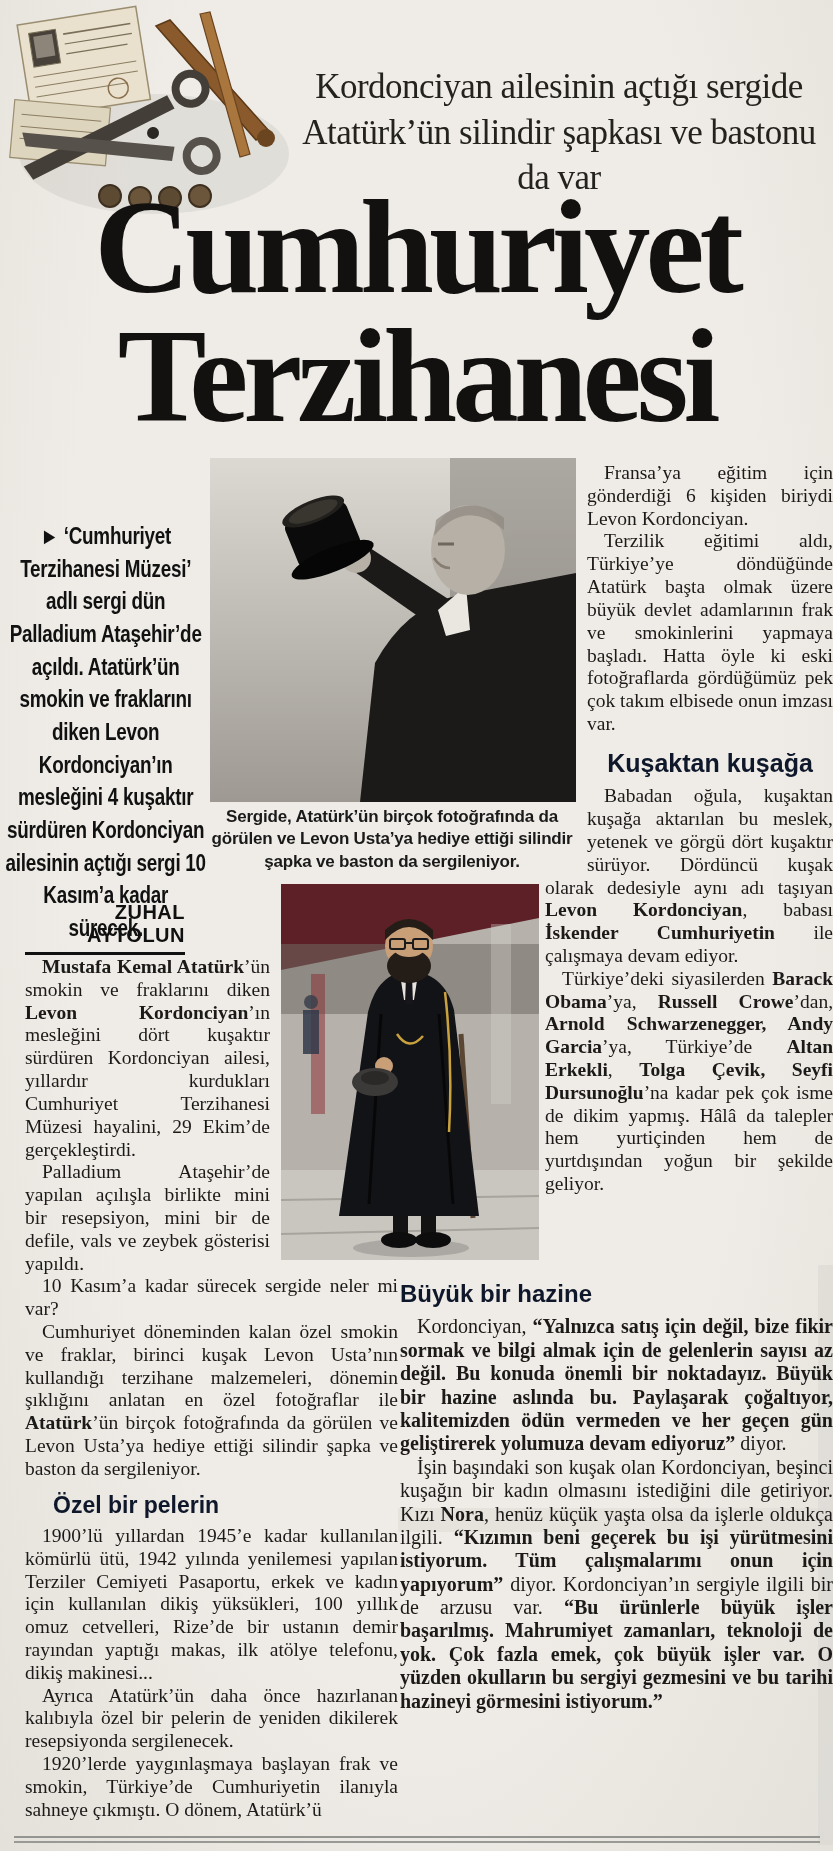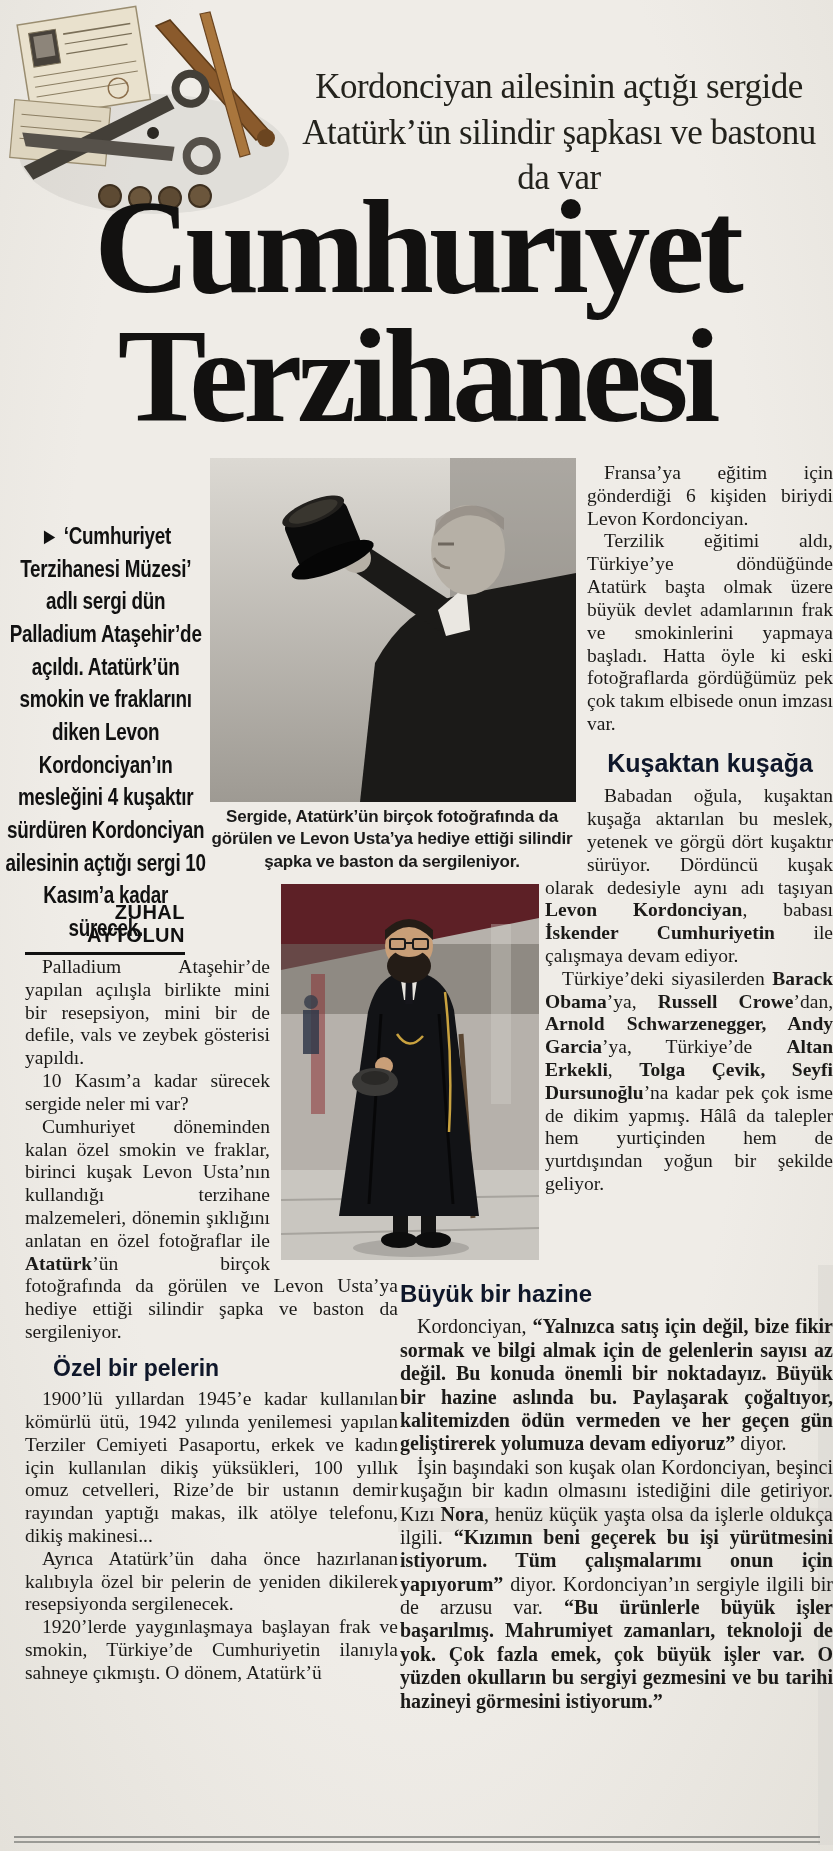--- a/index.html
+++ b/index.html
@@ -207,20 +207,21 @@
 </svg>
 
 <div id="byline" class="abs">ZUHAL AYTOLUN</div>
 
 <div id="streak" class="abs"></div>
 <div id="edge-band" class="abs"></div>
 
 <div id="col-left" class="abs bodycol">
   <div class="spacer-r"></div>
   <div>
+      <p><b>Mustafa Kemal Atatürk</b><span>’ün smokin ve fraklarını diken </span><b>Levon Kordonciyan</b><span>’ın mesleğini dört kuşaktır sürdüren Kordonciyan ailesi, yıllardır kurdukları Cumhuriyet Terzihanesi Müzesi hayalini, 29 Ekim’de gerçekleştirdi.</span></p>
       <p><span>Palladium Ataşehir’de yapılan açılışla birlikte mini bir resepsiyon, mini bir de defile, vals ve zeybek gösterisi yapıldı.</span></p>
       <p><span>10 Kasım’a kadar sürecek sergide neler mi var?</span></p>
       <p><span>Cumhuriyet döneminden kalan özel smokin ve fraklar, birinci kuşak Levon Usta’nın kullandığı terzihane malzemeleri, dönemin şıklığını anlatan en özel fotoğraflar ile </span><b>Atatürk</b><span>’ün birçok fotoğrafında da görülen ve Levon Usta’ya hediye ettiği silindir şapka ve baston da sergileniyor.</span></p>
     </div>
   <div class="sec-head">Özel bir pelerin</div>
   <div>
       <p><span>1900’lü yıllardan 1945’e kadar kullanılan kömürlü ütü, 1942 yılında yenilemesi yapılan Terziler Cemiyeti Pasaportu, erkek ve kadın için kullanılan dikiş yüksükleri, 100 yıllık omuz cetvelleri, Rize’de bir ustanın demir rayından yaptığı makas, ilk atölye telefonu, dikiş makinesi...</span></p>
       <p><span>Ayrıca Atatürk’ün daha önce hazırlanan kalıbıyla özel bir pelerin de yeniden dikilerek resepsiyonda sergilenecek.</span></p>
       <p><span>1920’lerde yaygınlaşmaya başlayan frak ve smokin, Türkiye’de Cumhuriyetin ilanıyla sahneye çıkmıştı. O dönem, Atatürk’ü</span></p>
     </div>

